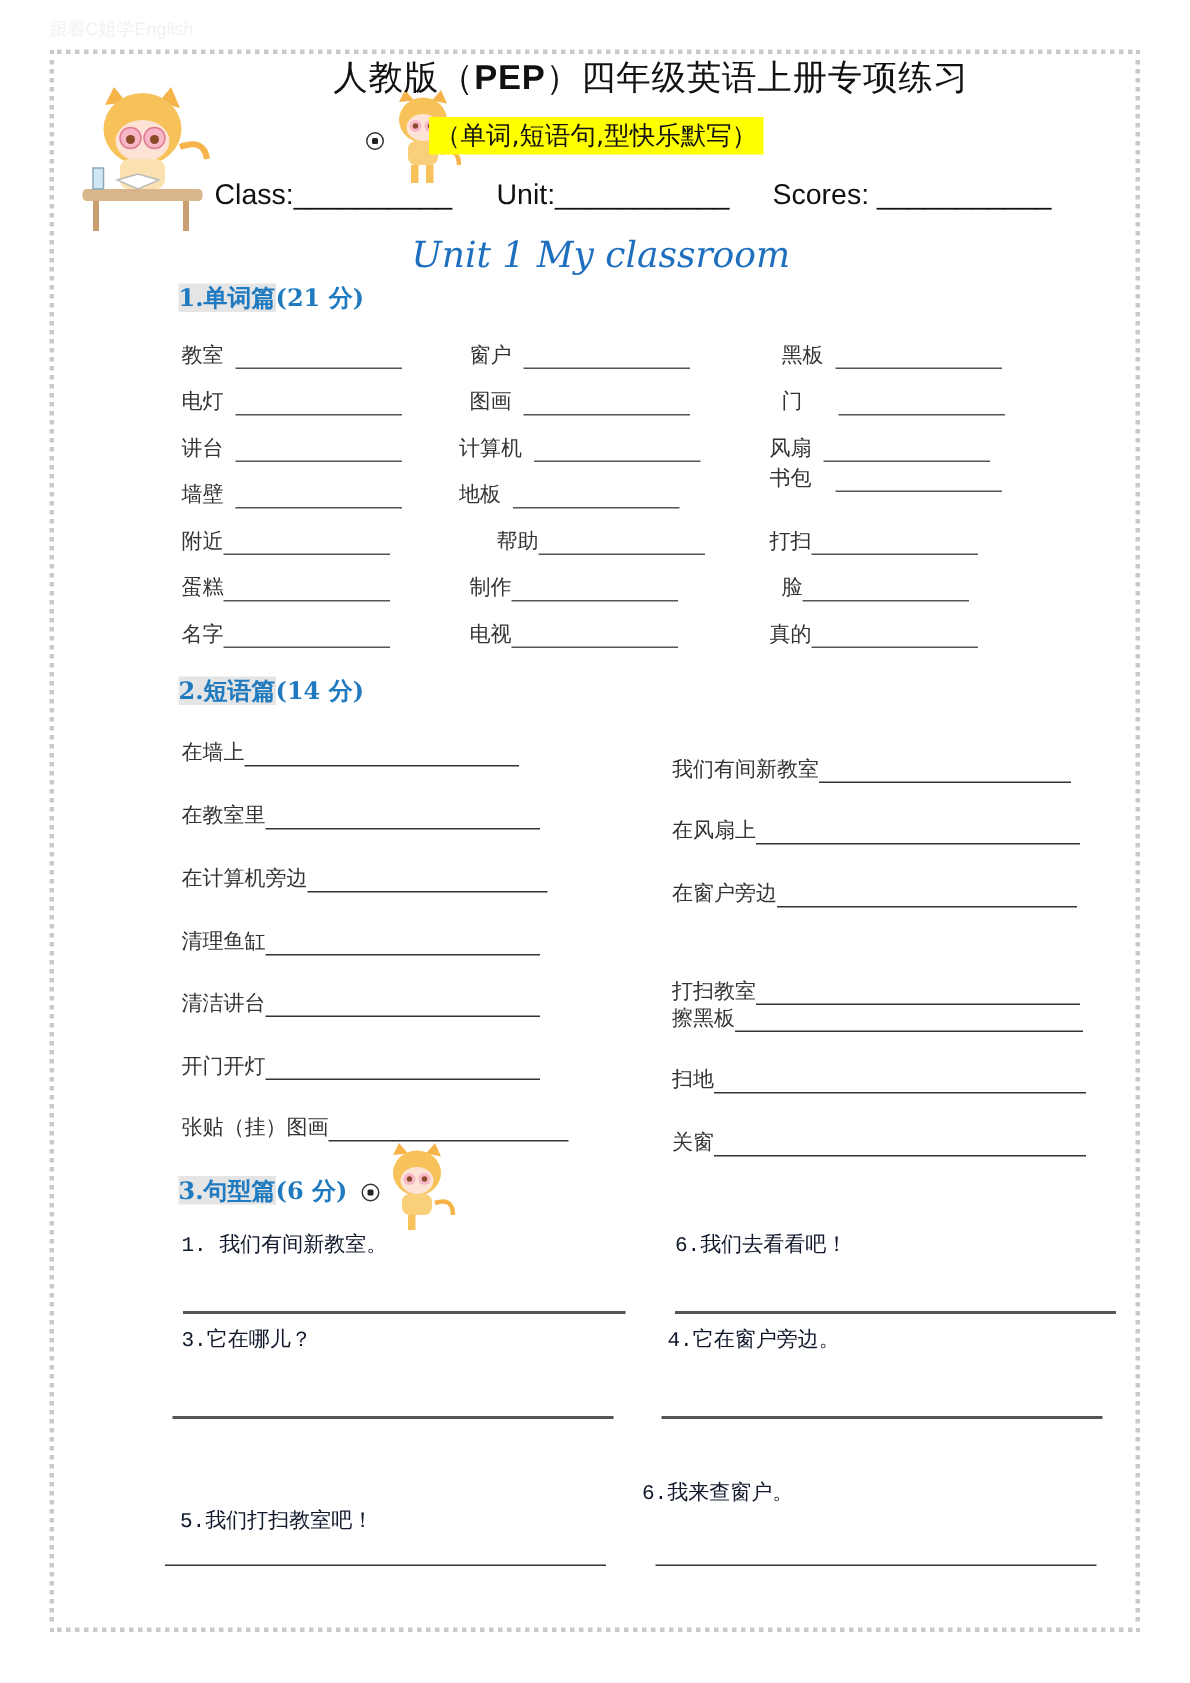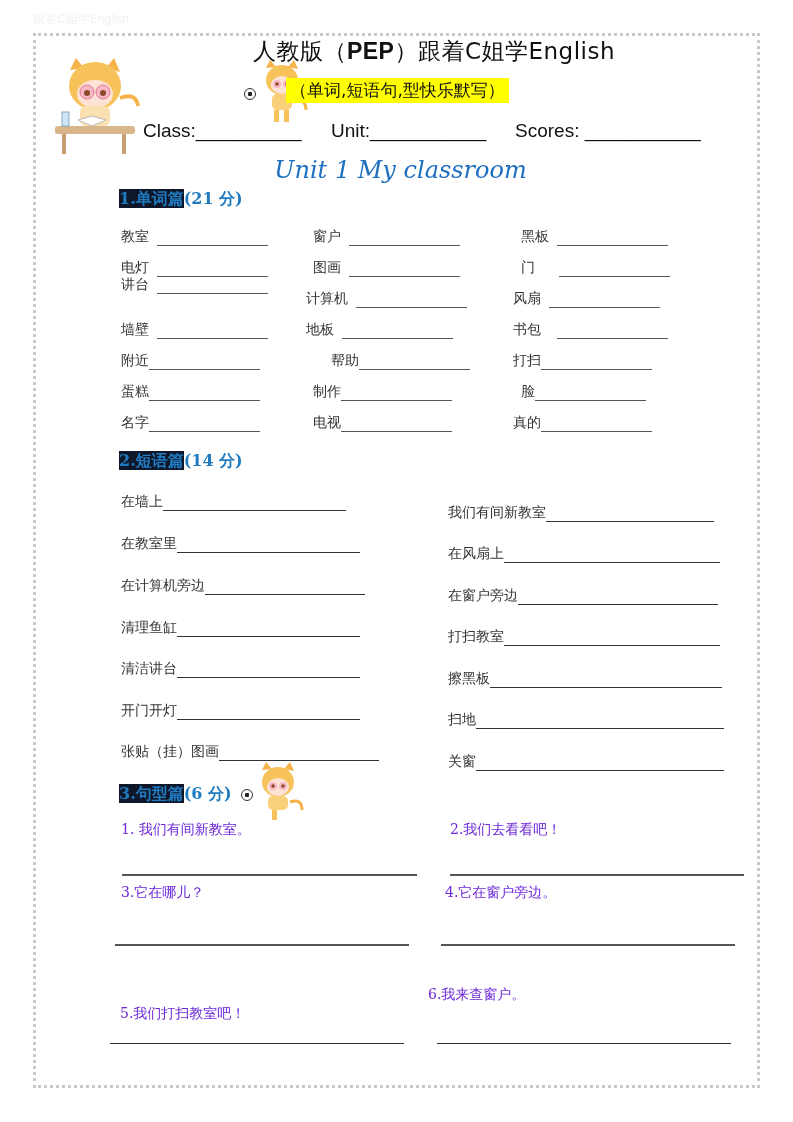--- a/index.html
+++ b/index.html
@@ -2,37 +2,37 @@
 <html><head>
 <meta charset="utf-8">
 <style>
   html, body { margin:0; padding:0; background:#ffffff; }
   body { width:793px; height:1122px; position:relative; overflow:hidden;
          font-family:"DejaVu Serif", serif; color:#222; }
   .watermark { position:absolute; left:33px; top:11px; font-size:12px; color:#f1f1f1;
                font-family:"Liberation Sans", sans-serif; }
   .frame { position:absolute; left:33px; top:33px; width:727px; height:1055px;
            border:3px dotted #c9c9c9; box-sizing:border-box; }
-  .abs { position:absolute; }
+  .abs { position:absolute;font-family:Liberation Mono, monospace; }
   .title { left:0; width:793px; top:36px; text-align:center; font-size:23px; color:#111;
            font-family:"DejaVu Sans", sans-serif; letter-spacing:0.5px; padding-left:75px; box-sizing:border-box; }
   .title b { font-family:"Liberation Sans", sans-serif; }
   .subtitle { left:286px; top:78px; background:#ffff00; font-size:17px; color:#111;
               padding:1px 4px; font-family:"DejaVu Sans", sans-serif; }
   .info { top:120px; font-size:19px; font-family:"Liberation Sans", sans-serif; color:#111; }
   .unit { left:0; width:793px; top:156px; text-align:center; font-size:24px; color:#1f6fbf;
           font-family:"DejaVu Serif", serif; font-style:italic; padding-left:8px; box-sizing:border-box; }
   .sec { font-size:16px; font-weight:bold; color:#1f7abf; font-family:"DejaVu Serif", serif; }
-  .sec .hl { background:#0f172a; color:#1f7abf;text-align:right; }
+  .sec .hl { background:#e5e5e5; color:#1f7abf;text-align:right; }
   .word { font-size:14px; color:#333; display:flex; align-items:flex-end; }
   .word .line { display:inline-block; border-bottom:1px solid #555; height:14px; margin-left:8px; }
   .word .line.tight { margin-left:0; }
   .phrase { font-size:14px; color:#333; display:flex; align-items:flex-end; }
   .phrase .line { display:inline-block; border-bottom:1.5px solid #333; height:14px; }
-  .sent { font-size:14px; color:#6d28d9; }
+  .sent { font-size:14px; color:#0f172a; }
   .ans { height:0; border-top:2px solid #555; }
   .ans.thin { border-top:1.5px solid #333; }
   .mascot { position:absolute; }
   .ball { position:absolute; width:12px; height:12px; border-radius:50%; background:#fff;
           border:1px solid #333; box-sizing:border-box; }
   .ball::after { content:""; position:absolute; left:3px; top:3px; width:4px; height:4px;
                  background:#222; border-radius:1px; }
 </style>
 </head>
 <body>
@@ -68,21 +68,21 @@
   <circle cx="23" cy="24" r="1.8" fill="#8b4a2a"></circle>
   <circle cx="33" cy="24" r="1.8" fill="#8b4a2a"></circle>
   <rect x="18" y="34" width="20" height="16" rx="5" fill="#f9cf7a"></rect>
   <path d="M40,42 q12,-4 12,8" stroke="#f6b34a" stroke-width="3" fill="none"></path>
   <rect x="20" y="50" width="5" height="12" fill="#f8c25a"></rect>
   <rect x="30" y="50" width="5" height="12" fill="#f8c25a"></rect>
 </svg>
 <div class="ball" style="left:244px;top:88px"></div>
 
 <div class="abs title">
-  <span>人教版（</span><b>PEP</b><span>）跟着C姐学English</span>
+  <span>人教版（</span><b>PEP</b><span>）四年级英语上册专项练习</span>
 </div>
 <div class="abs subtitle">（单词,短语句,型快乐默写）</div>
 
 <div class="abs info" style="left:143px">Class:__________</div>
 <div class="abs info" style="left:331px">Unit:___________</div>
 <div class="abs info" style="left:515px">Scores: ___________</div>
 
 <div class="abs unit">Unit 1 My classroom</div>
 
 <div class="abs sec" style="left:119px;top:189px">
@@ -108,42 +108,42 @@
   </div>
 <div class="abs word" style="left:313px;top:259px">
     <span>图画</span>
     <span class="line" style="width:111px"></span>
   </div>
 <div class="abs word" style="left:521px;top:259px">
     <span>门</span>
     <span class="line" style="width:111px;margin-left:24px"></span>
   </div>
 
-<div class="abs word" style="left:121px;top:276px">
+<div class="abs word" style="left:121px;top:290px">
     <span>讲台</span>
     <span class="line" style="width:111px"></span>
   </div>
 <div class="abs word" style="left:306px;top:290px">
     <span>计算机</span>
     <span class="line" style="width:111px"></span>
   </div>
 <div class="abs word" style="left:513px;top:290px">
     <span>风扇</span>
     <span class="line" style="width:111px"></span>
   </div>
 
 <div class="abs word" style="left:121px;top:321px">
     <span>墙壁</span>
     <span class="line" style="width:111px"></span>
   </div>
 <div class="abs word" style="left:306px;top:321px">
     <span>地板</span>
     <span class="line" style="width:111px"></span>
   </div>
-<div class="abs word" style="left:513px;top:321px">
+<div class="abs word" style="left:513px;top:310px">
     <span>书包</span>
     <span class="line" style="width:111px;margin-left:16px"></span>
   </div>
 
 <div class="abs word" style="left:121px;top:352px">
     <span>附近</span>
     <span class="line tight" style="width:111px"></span>
   </div>
 <div class="abs word" style="left:331px;top:352px">
     <span>帮助</span>
@@ -218,21 +218,21 @@
     <span class="line" style="width:168px"></span>
   </div>
 <div class="abs phrase" style="left:448px;top:545px">
     <span>在风扇上</span>
     <span class="line" style="width:216px"></span>
   </div>
 <div class="abs phrase" style="left:448px;top:587px">
     <span>在窗户旁边</span>
     <span class="line" style="width:200px"></span>
   </div>
-<div class="abs phrase" style="left:448px;top:628px">
+<div class="abs phrase" style="left:448px;top:652px">
     <span>打扫教室</span>
     <span class="line" style="width:216px"></span>
   </div>
 <div class="abs phrase" style="left:448px;top:670px">
     <span>擦黑板</span>
     <span class="line" style="width:232px"></span>
   </div>
 <div class="abs phrase" style="left:448px;top:711px">
     <span>扫地</span>
     <span class="line" style="width:248px"></span>
@@ -254,21 +254,21 @@
   <circle cx="23" cy="24" r="4" fill="#f7b7c6"></circle>
   <circle cx="33" cy="24" r="4" fill="#f7b7c6"></circle>
   <circle cx="23" cy="24" r="1.8" fill="#8b4a2a"></circle>
   <circle cx="33" cy="24" r="1.8" fill="#8b4a2a"></circle>
   <rect x="18" y="34" width="20" height="14" rx="5" fill="#f9cf7a"></rect>
   <path d="M40,40 q12,-4 12,8" stroke="#f6b34a" stroke-width="3" fill="none"></path>
   <rect x="22" y="48" width="5" height="10" fill="#f8c25a"></rect>
 </svg>
 
 <div class="abs sent" style="left:121px;top:821px">1. 我们有间新教室。</div>
-<div class="abs sent" style="left:450px;top:821px">2.我们去看看吧！</div>
+<div class="abs sent" style="left:450px;top:821px">6.我们去看看吧！</div>
 <div class="abs ans" style="left:122px;top:874px;width:295px"></div>
 <div class="abs ans" style="left:450px;top:874px;width:294px"></div>
 
 <div class="abs sent" style="left:121px;top:884px">3.它在哪儿？</div>
 <div class="abs sent" style="left:445px;top:884px">4.它在窗户旁边。</div>
 <div class="abs ans" style="left:115px;top:944px;width:294px"></div>
 <div class="abs ans" style="left:441px;top:944px;width:294px"></div>
 
 <div class="abs sent" style="left:120px;top:1005px">5.我们打扫教室吧！</div>
 <div class="abs sent" style="left:428px;top:986px">6.我来查窗户。</div>

